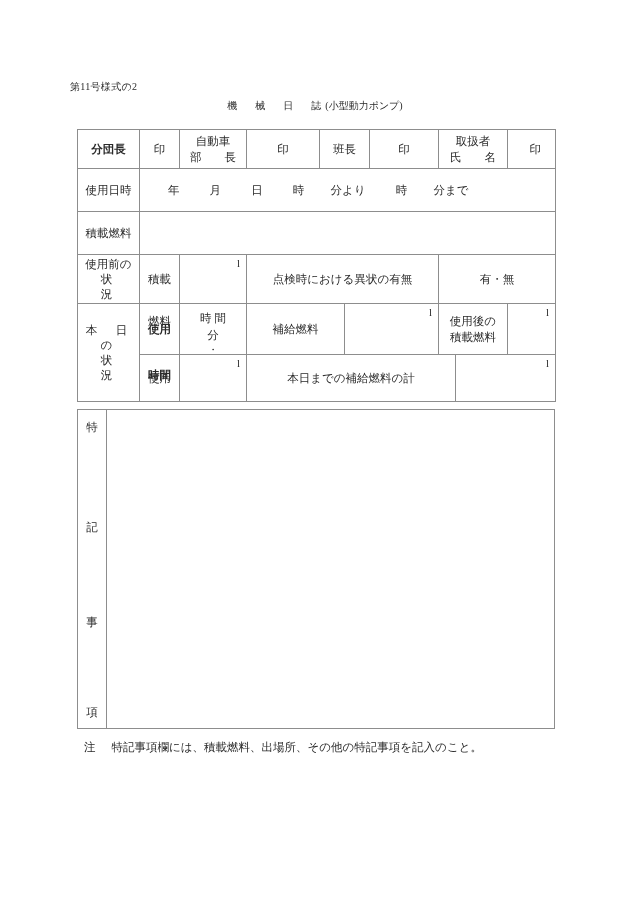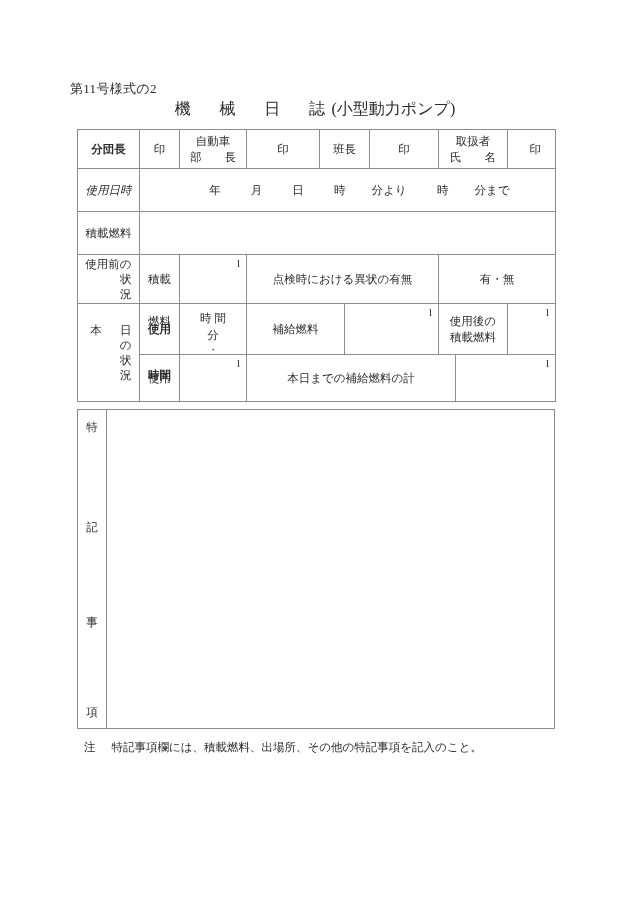--- a/index.html
+++ b/index.html
@@ -19,31 +19,31 @@
     position: absolute;
     top: 0; left: 0;
     width: 630px;
     height: 915px;
   }
   
   .form-no {
     position: absolute;
     left: 70px;
     top: 80px;
-    font-size: 13px;
+    font-size: 10px;
     letter-spacing: 0.3px;
     white-space: nowrap;
   }
   .doc-title {
     position: absolute;
     left: 0;
     top: 99px;
     width: 630px;
     text-align: center;
-    font-size: 16px;
+    font-size: 10px;
     white-space: nowrap;
   }
   .doc-title .gap { letter-spacing: 0.4em; }
   
   .main-table {
     position: absolute;
     left: 77px;
     top: 129px;
     width: 478px;
     border-collapse: collapse;
@@ -57,29 +57,28 @@
     text-align: center;
     line-height: 1.45;
   }
   .cell-in {
     display: block;
     padding: 2px 4px;
   }
   .lbl-sp2 {
     letter-spacing: 0.30em;
     padding-left: 0.30em;
-    text-align: right;
   }
   .two-line { line-height: 1.25; }
   .seal-right {
     text-align: right;
     padding-right: 14px;
   }
   .datetime-row {
-    text-align: center;
+    text-align: left;
     padding-left: 28px;
     letter-spacing: 0.1px;
   }
   .datetime-row .sp { display: inline-block; width: 30px; }
   .datetime-row .sp-s { display: inline-block; width: 26px; }
   
   .unit-cell {
     position: relative;
   }
   .unit-cell .unit {
@@ -188,21 +187,21 @@
         <span class="cell-in two-line">取扱者</span>
         <span class="cell-in two-line" style="margin-top:-3px;">氏　　名</span>
       </td>
       <td colspan="1" class="seal-right">
         <span class="cell-in seal-right" style="height:34px;line-height:34px;">印</span>
       </td>
     </tr>
 
     <tr>
       <td colspan="1">
-        <span class="cell-in" style="height:38px;line-height:38px;font-style:italic;">使用日時</span>
+        <span class="cell-in" style="height:38px;line-height:38px;">使用日時</span>
       </td>
       <td colspan="12" class="datetime-row">
         <span class="cell-in datetime-row" style="height:38px;line-height:38px;"><span>年</span><i class="sp"></i><span>月</span><i class="sp"></i><span>日</span><i class="sp"></i><span>時</span><i class="sp-s"></i><span>分より</span><i class="sp"></i><span>時</span><i class="sp-s"></i><span>分まで</span></span>
       </td>
     </tr>
 
     <tr>
       <td colspan="1">
         <span class="cell-in" style="height:38px;line-height:38px;">積載燃料</span>
       </td>

